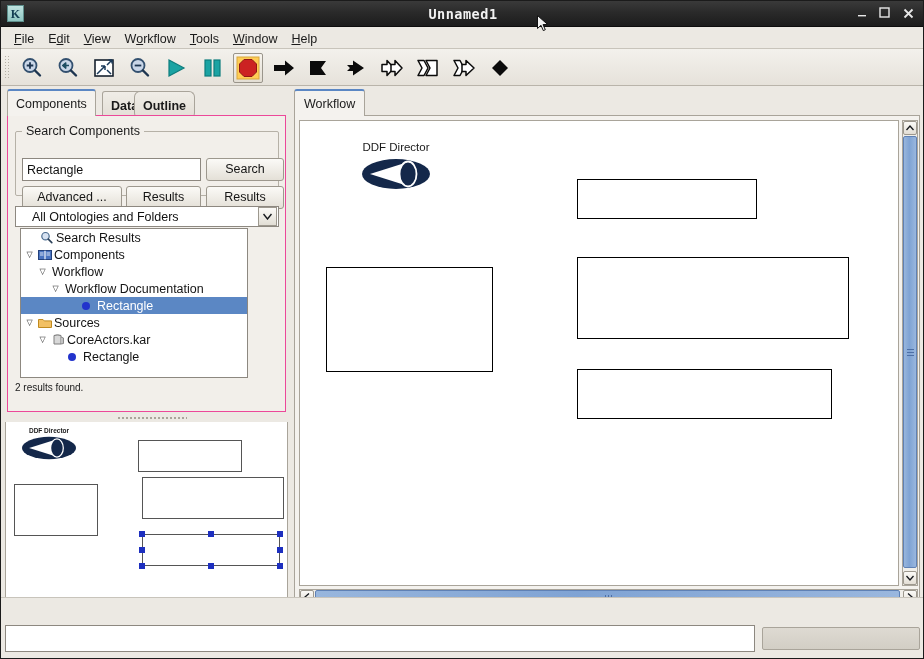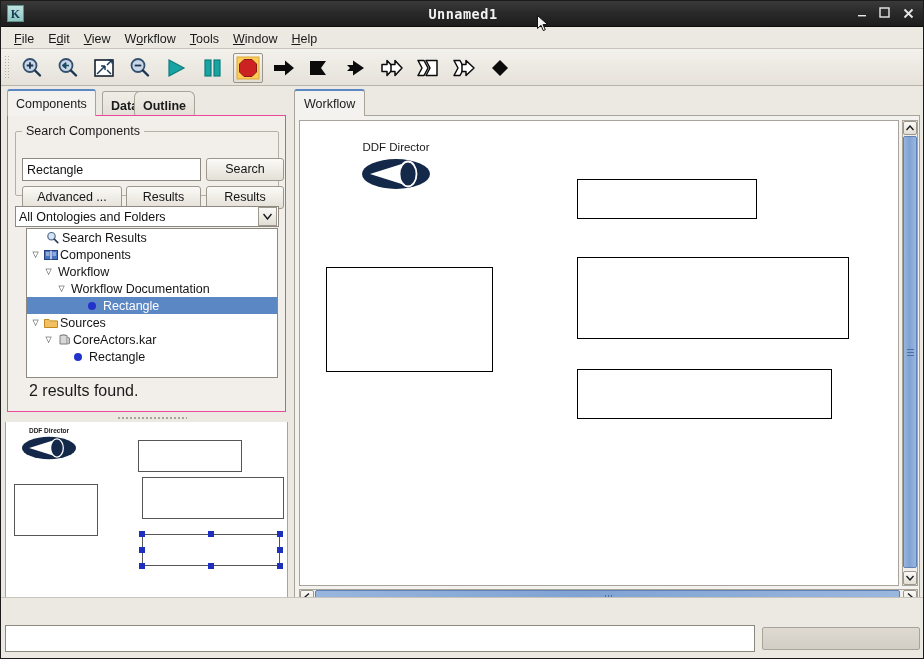--- a/index.html
+++ b/index.html
@@ -138,50 +138,50 @@
   #btn-advanced { left: 6px; top: 48px; width: 100px; }
   #btn-sources { left: 110px; top: 48px; width: 75px; }
   #btn-cancel { left: 190px; top: 48px; width: 78px; }
 
   #ontology-select {
     position: absolute; left: 7px; top: 90px; width: 264px; height: 21px;
     background: #ffffff; border: 1px solid #8d8880;
     font-size: 12.5px; color: #111;
     display: flex; align-items: center;
   }
-  #ontology-label { padding-left: 3px; flex: 1; overflow: hidden; white-space: nowrap; }
+  #ontology-label { padding-left: 16px; flex: 1; overflow: hidden; white-space: nowrap; }
   #ontology-arrow {
     width: 19px; height: 19px; margin: 0 1px 0 0;
     background: linear-gradient(to bottom,#fbfaf7,#e2ded5);
     border: 1px solid #9d988e;
     display: flex; align-items: center; justify-content: center;
     font-size: 9px; color: #222;
   }
 
   #tree {
-    position: absolute; left: 18px; top: 112px; width: 252px; height: 150px;
+    position: absolute; left: 12px; top: 112px; width: 228px; height: 150px;
     background: #ffffff; border: 1px solid #8d8880;
     overflow: hidden;
   }
   .tree-row {
     height: 17px; display: flex; align-items: center;
     font-size: 12.5px; color: #141414; white-space: nowrap;
   }
   .tree-row.selected { background: #5b87c4; }
   .tree-row.selected .lbl-sel { background: #5b87c4; color: #ffffff; }
   .twisty {
     width: 13px; text-align: center; font-size: 8px; color: #333;
     flex: 0 0 13px;
   }
   .ticon { width: 17px; flex: 0 0 17px; display:flex; align-items:center; justify-content:center; }
   .tlabel { padding-left: 1px; }
   .dot { width: 8px; height: 8px; border-radius: 50%; background: #2233cc; display:block; }
 
   #results-status {
-    position: absolute; left: 21px; top: 266px; font-size: 16px; color: #1a1a1a;
+    position: absolute; left: 7px; top: 266px; font-size: 10px; color: #1a1a1a;
   }
 
   
   #split-grip {
     position: absolute; left: 6px; top: 326px; width: 277px; height: 6px;
   }
   #split-grip .dots {
     position: absolute; left: 108px; top: 1px; width: 70px; height: 4px;
     background-image: radial-gradient(#a9a49a 40%, transparent 41%);
     background-size: 4px 4px;

